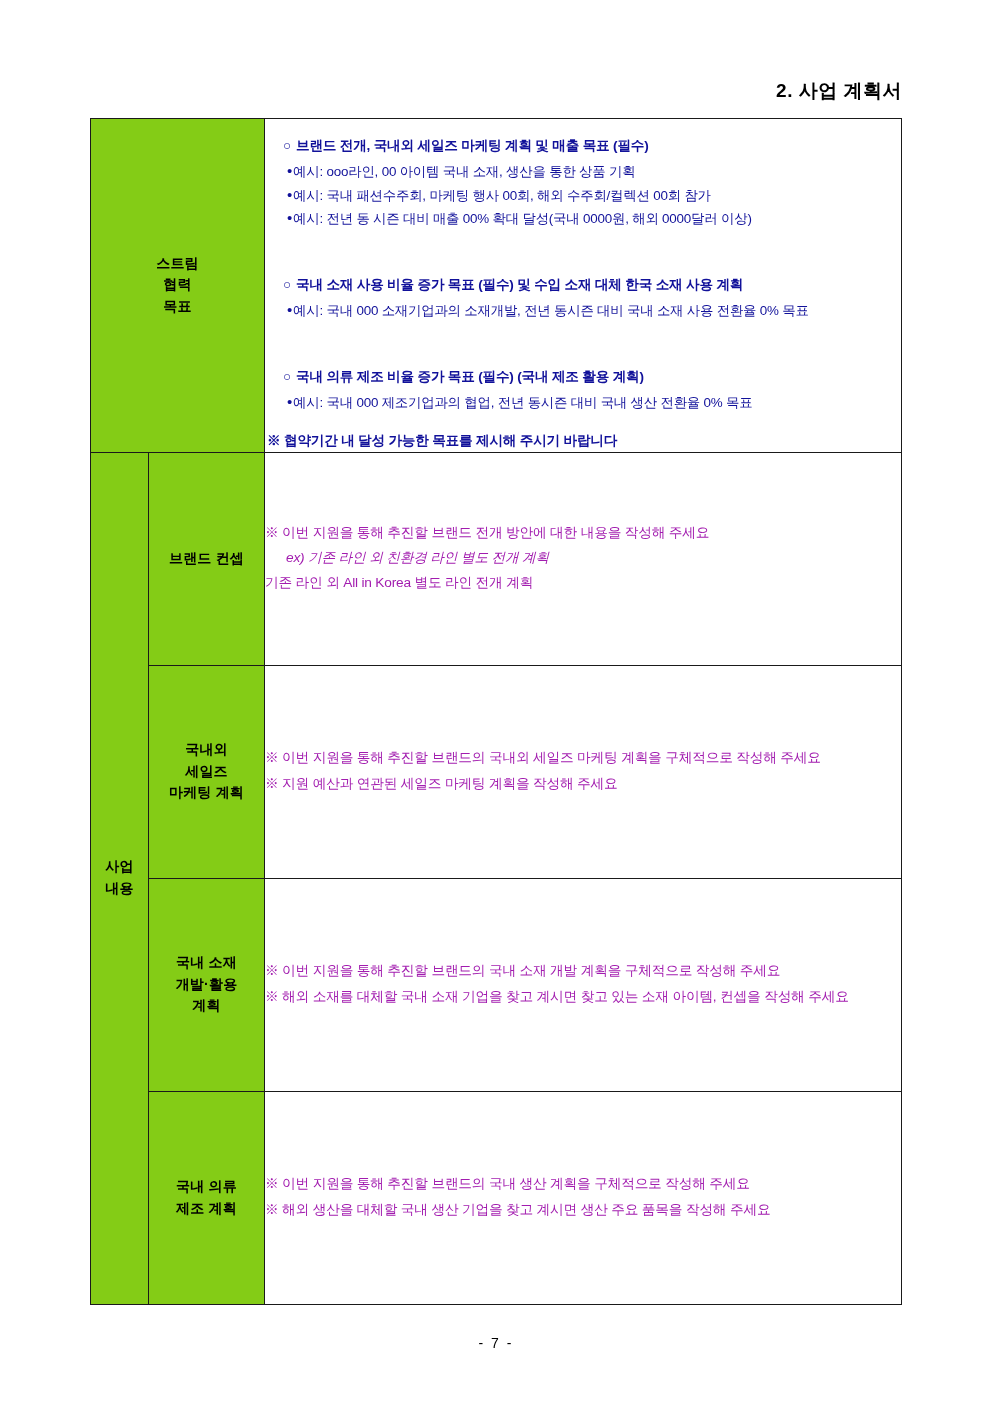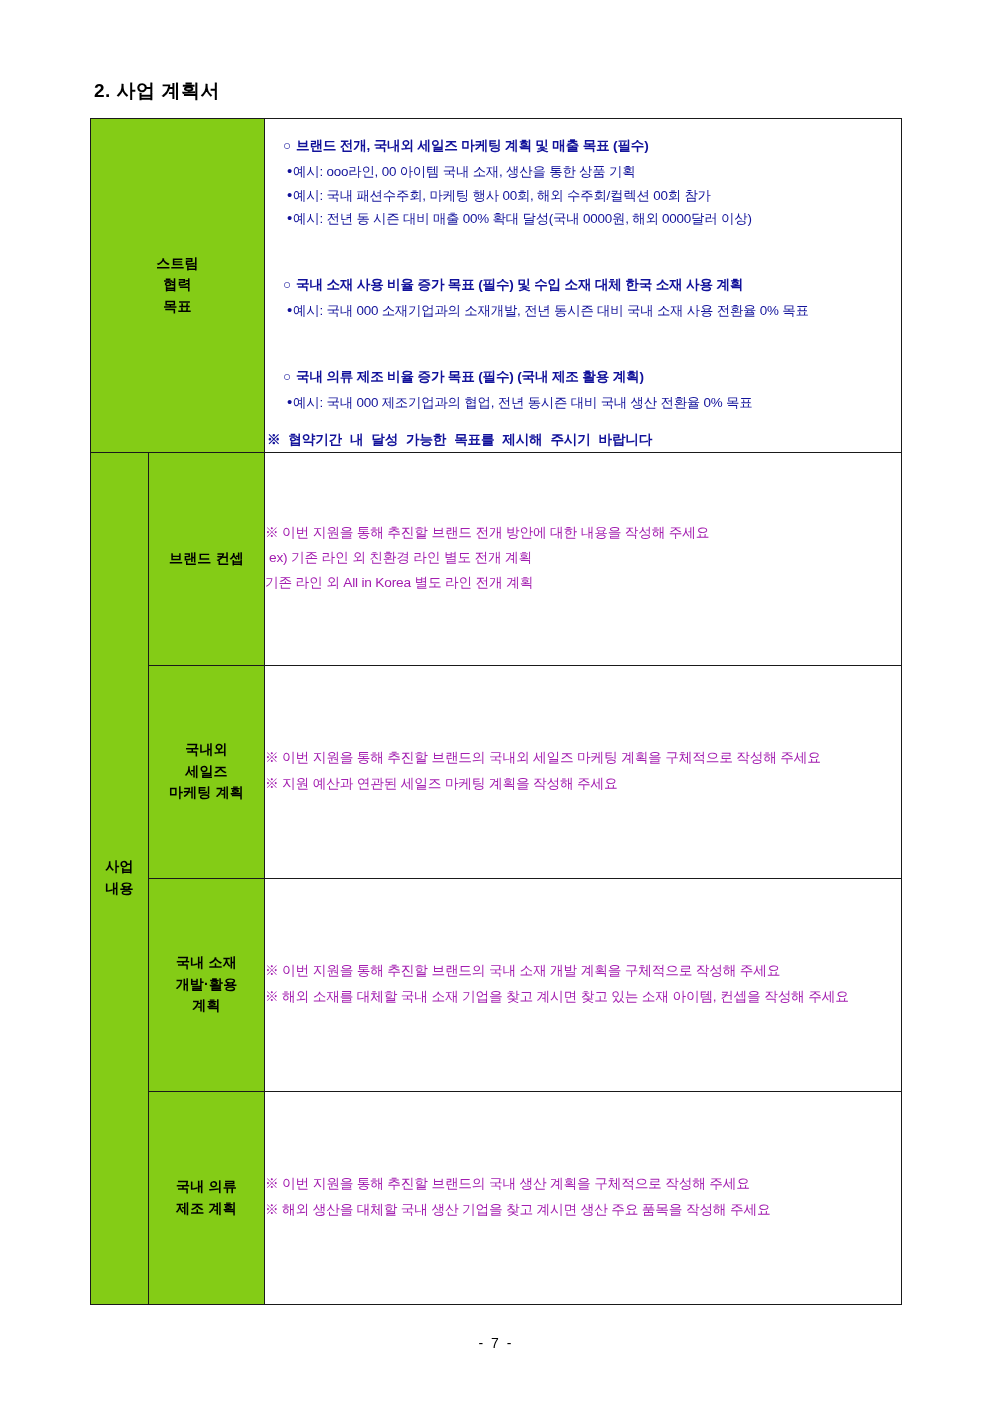--- a/index.html
+++ b/index.html
@@ -20,20 +20,21 @@
     height: 1403px;
     box-sizing: border-box;
     padding: 78px 90px 0 90px;
   }
 
   
   .heading-row {
     display: flex;
     align-items: baseline;
     margin: 0 0 14px 4px;
+    justify-content: flex-end;
   }
   .heading-title {
     font-size: 19px;
     font-weight: bold;
     letter-spacing: 0.5px;
     white-space: nowrap;
   }
   .heading-note {
     font-size: 12.5px;
     margin-left: 8px;
@@ -94,32 +95,31 @@
     line-height: 1;
     margin-right: 1px;
   }
   .spacer-sm { height: 12px; }
   .goal-foot {
     color: #11119a;
     font-weight: bold;
     margin: 16px 0 0 2px;
     font-size: 13.6px;
     letter-spacing: -0.2px;
-    font-family: Liberation Mono, monospace;
   }
 
   
   .blue-p {
     color: #a21caf;
     margin: 0 0 2px 0;
     font-size: 13.7px;
     line-height: 1.7;
     letter-spacing: -0.2px;
   }
-  .blue-p.indent1 { padding-left: 4px; }
+  .blue-p.indent1 { padding-left: 21px; font-style: italic; }
   .blue-p.indent2 { }
   .blue-p.hang {
     padding-left: 16px;
     text-indent: -16px;
   }
   .cell-h-concept { height: 212px; }
   .cell-h-sales   { height: 212px; }
   .cell-h-mat     { height: 212px; }
   .cell-h-mfg     { height: 212px; }
   .cell-h-goal    { height: 330px; }

